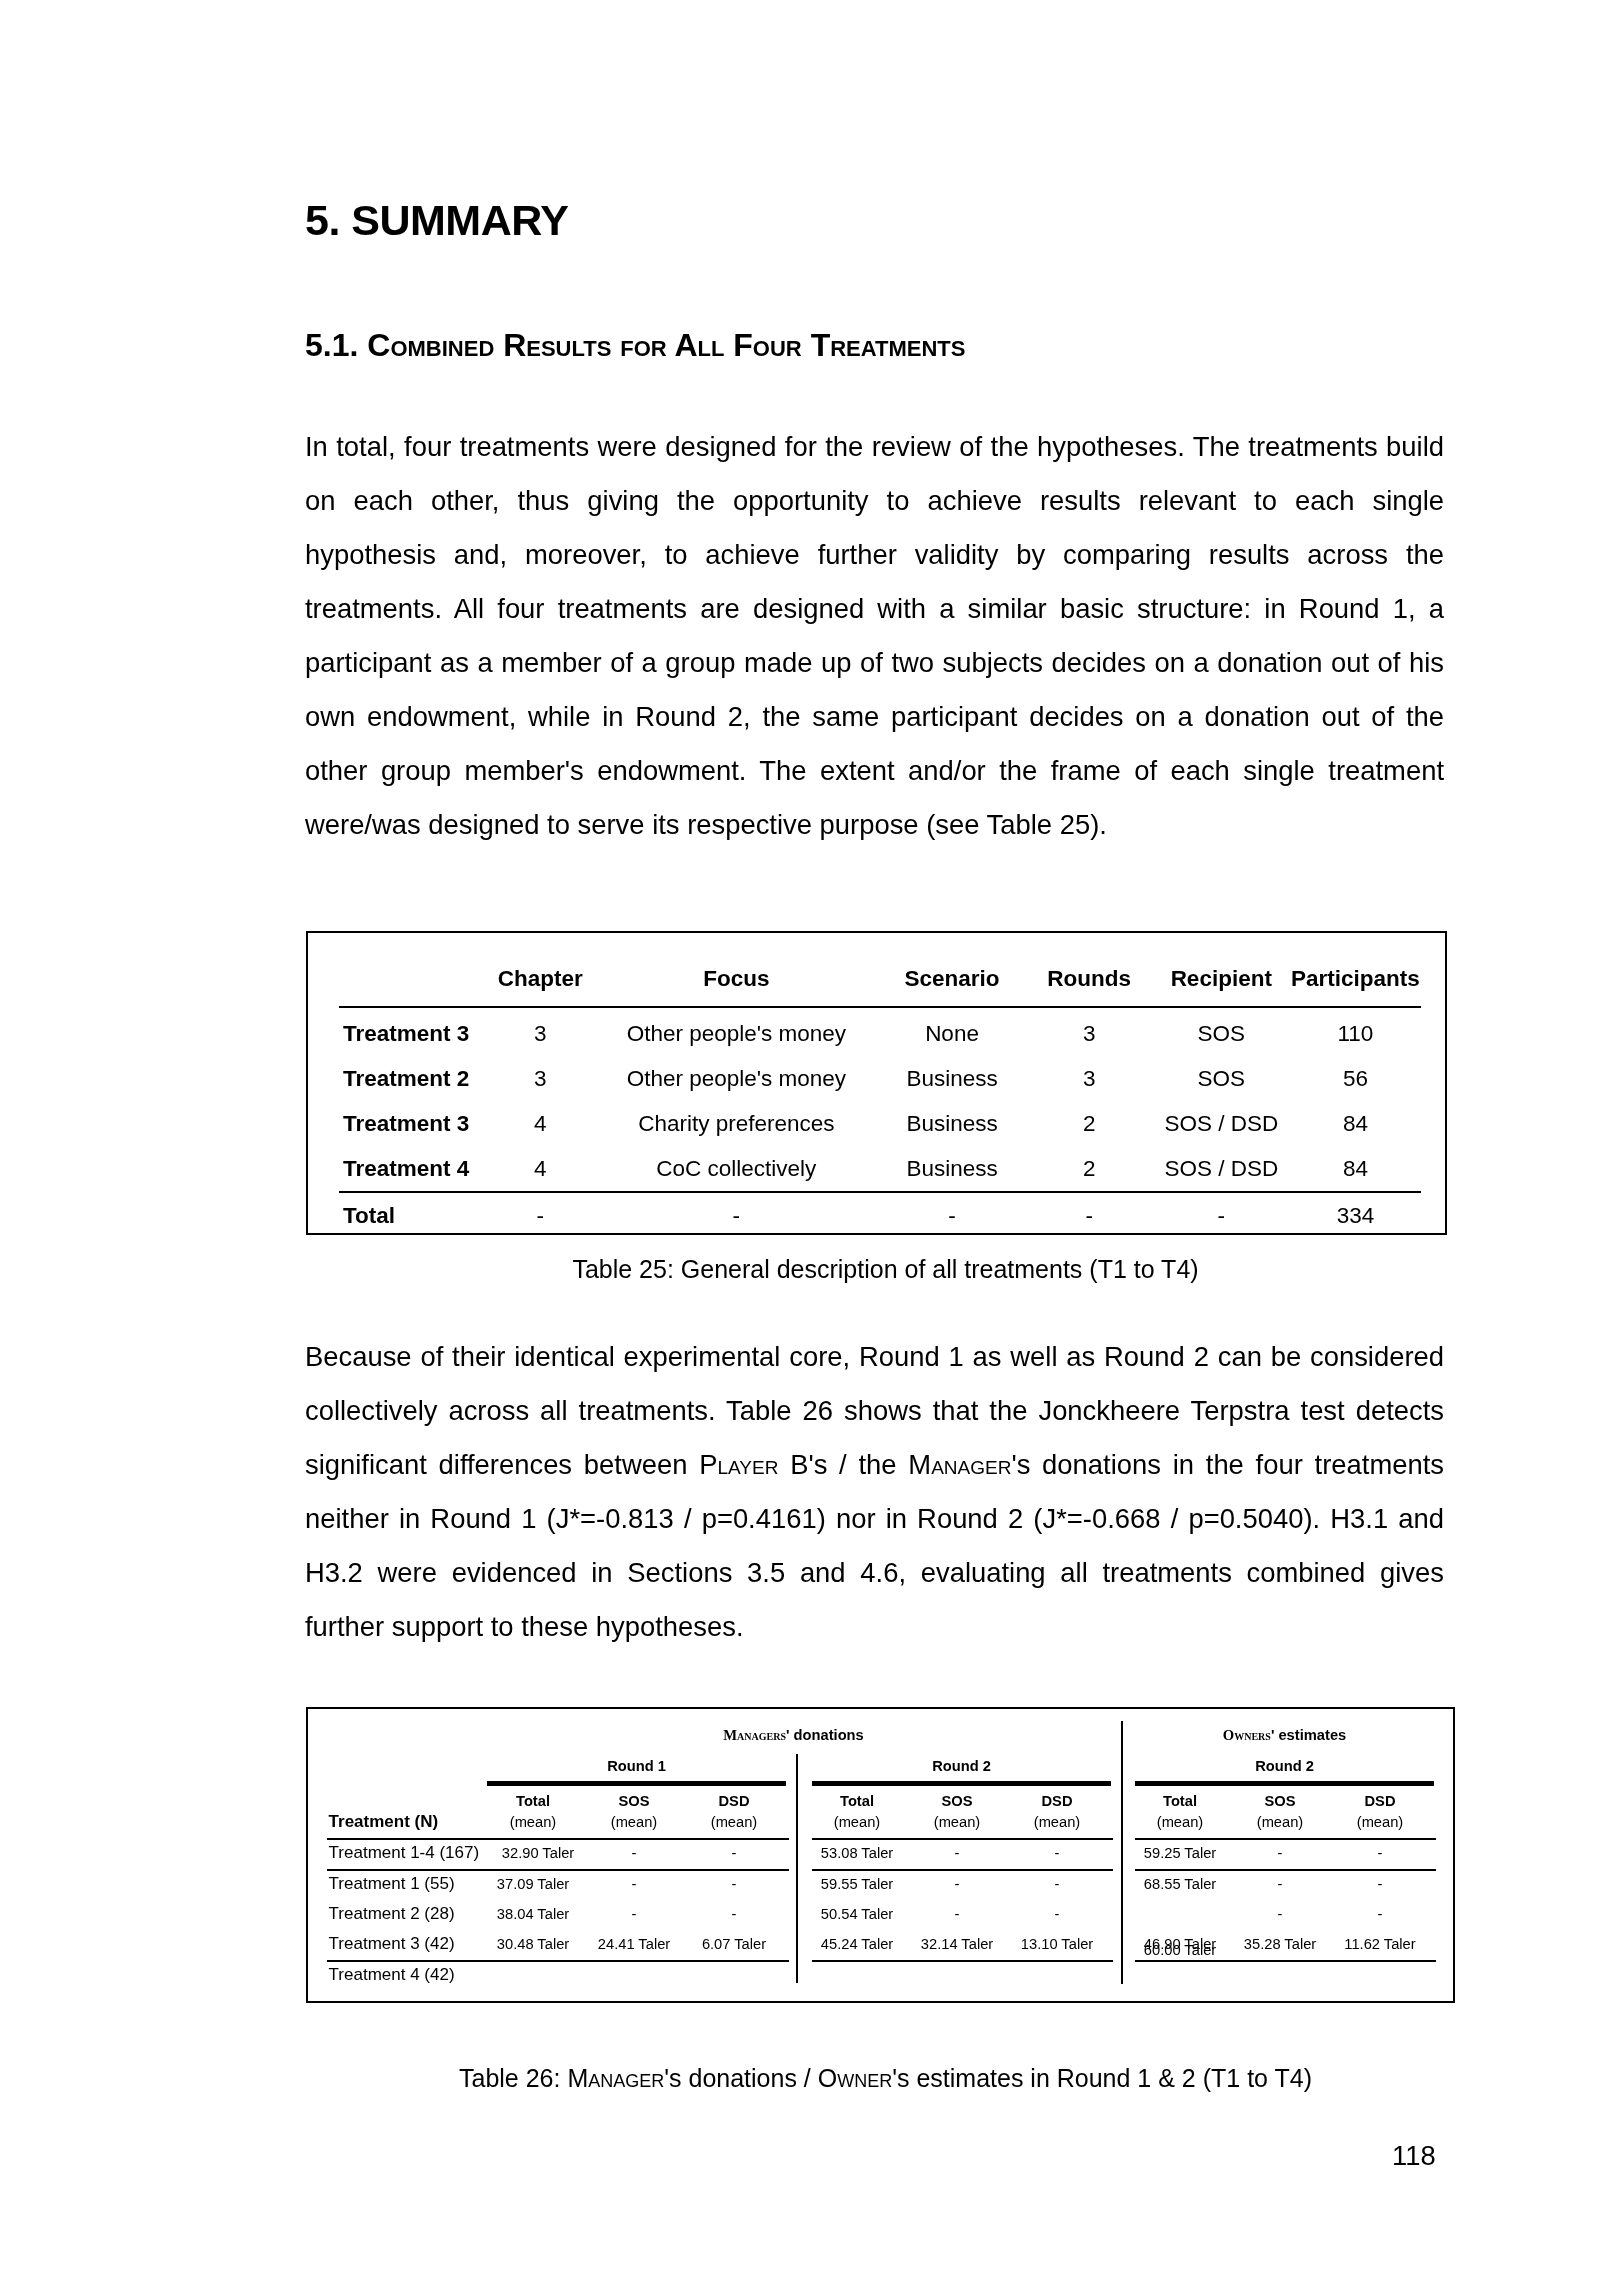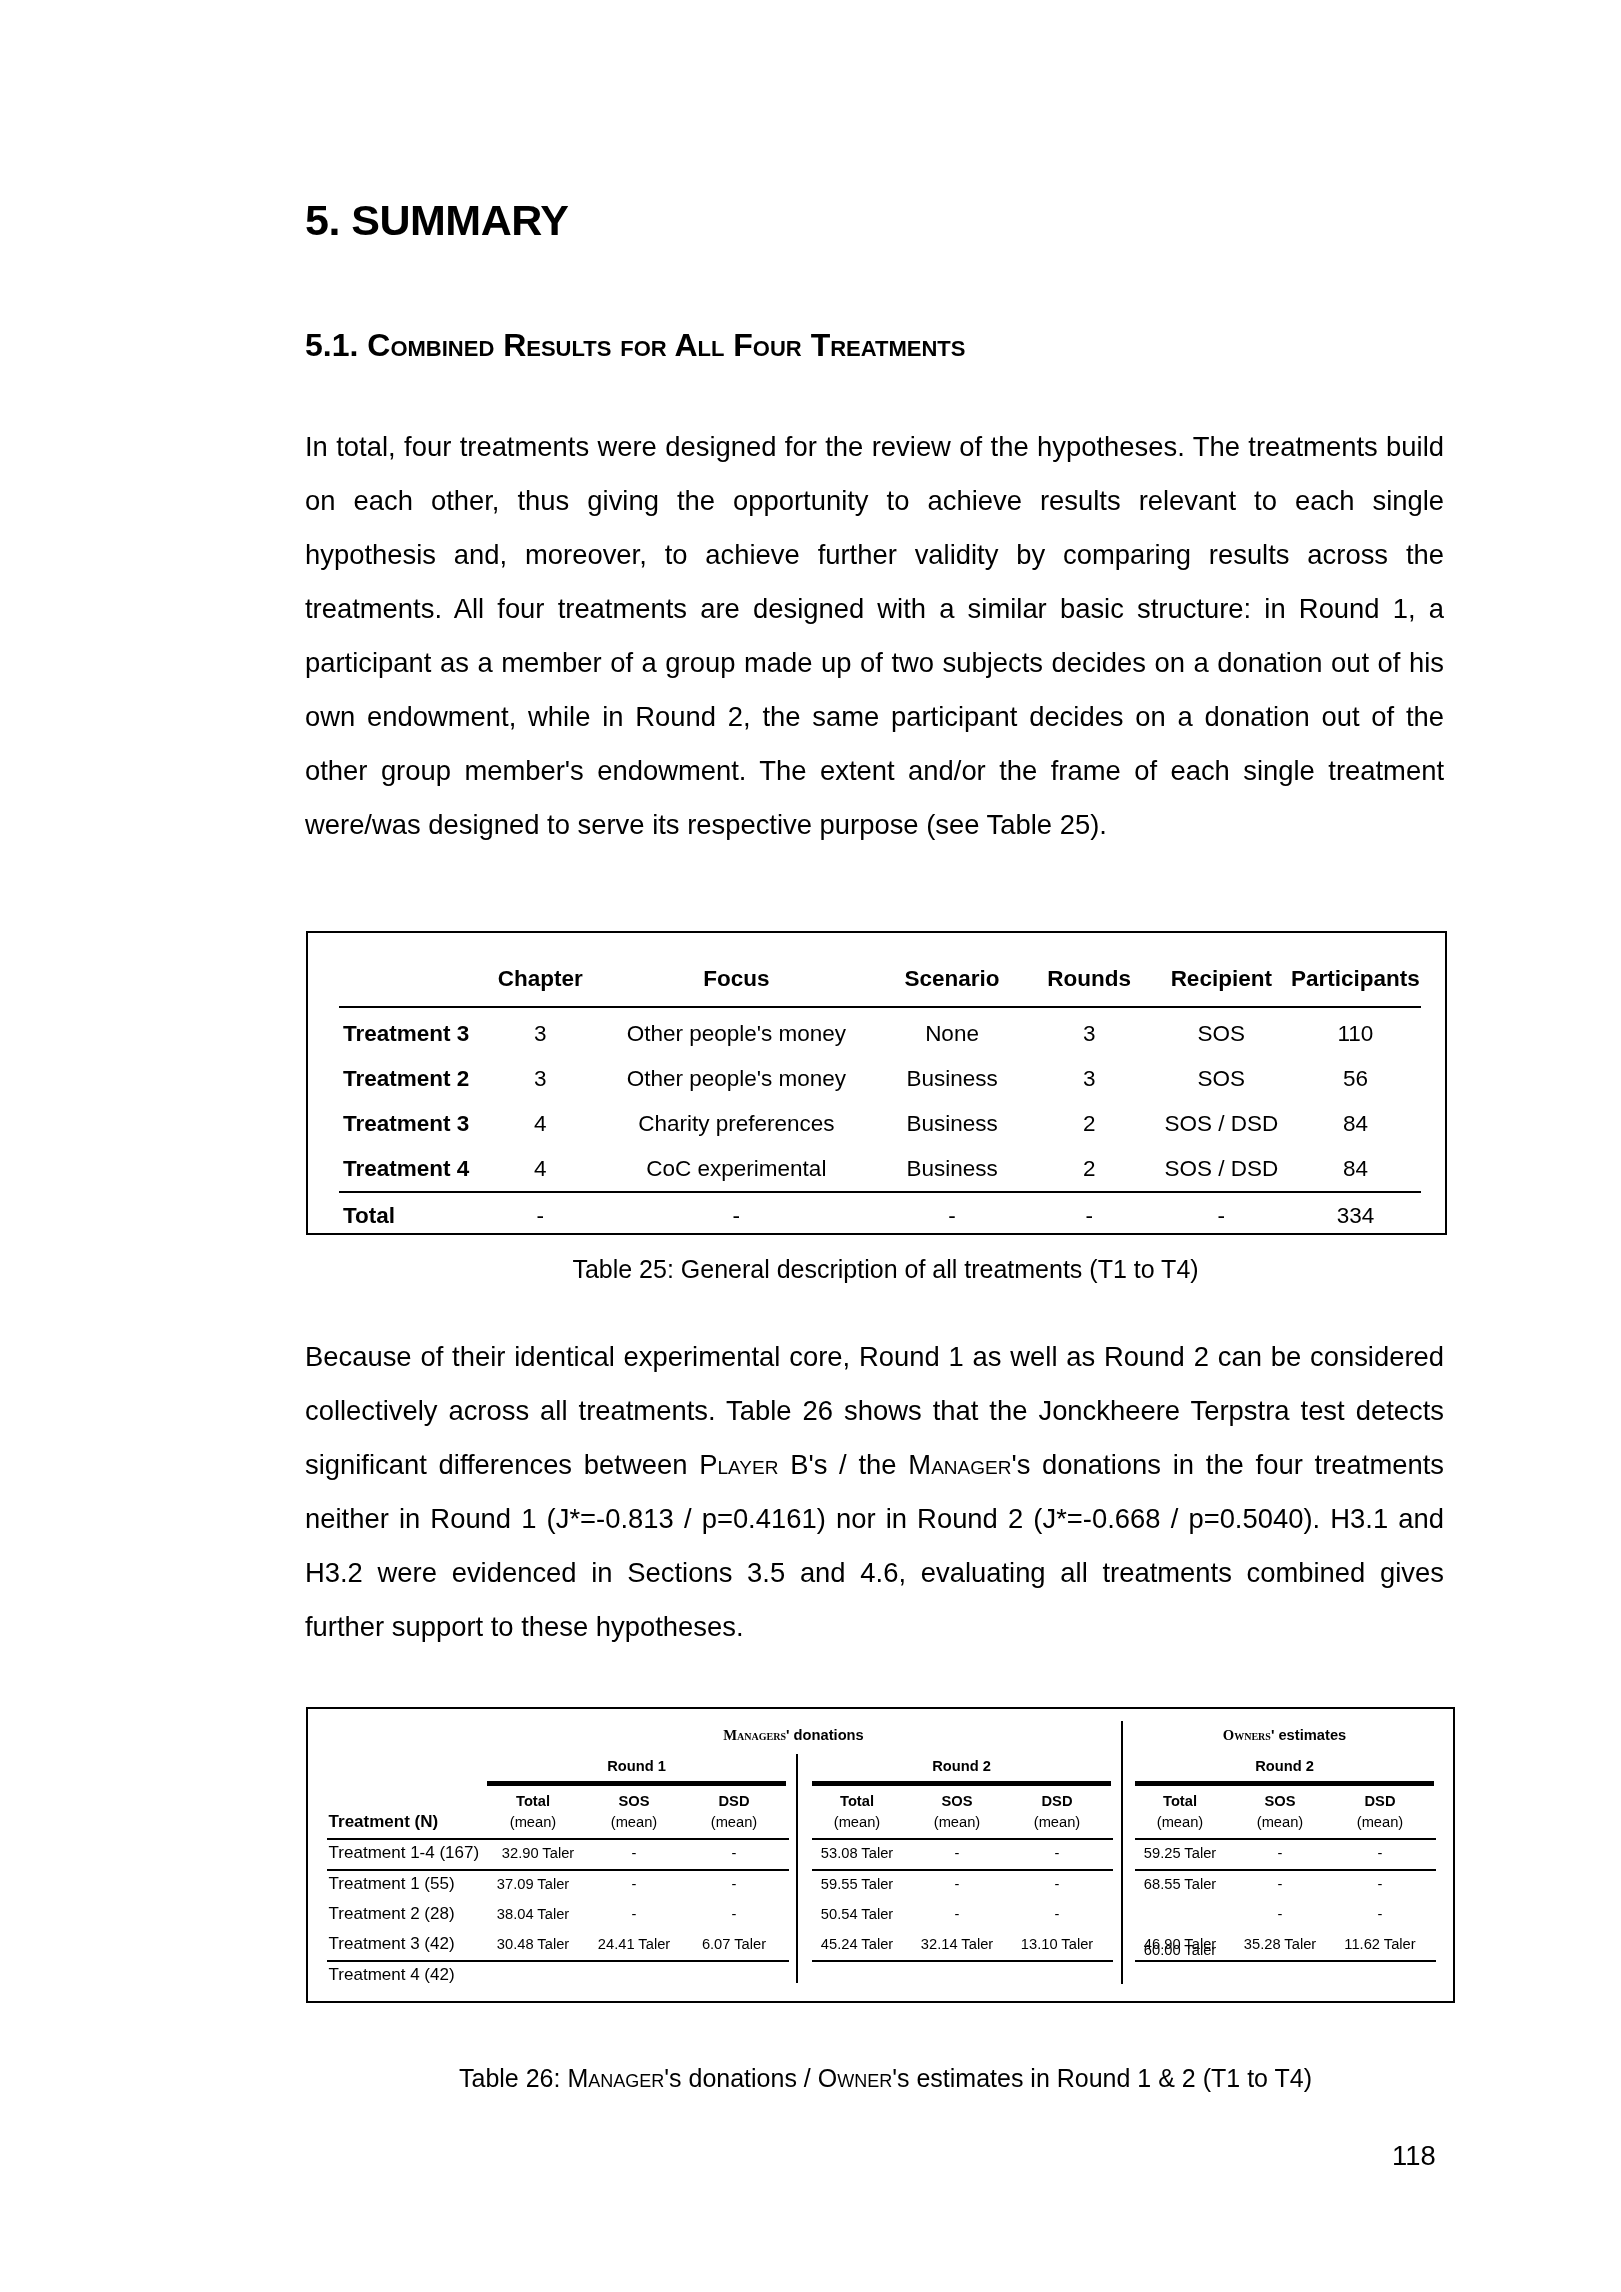--- a/index.html
+++ b/index.html
@@ -90,21 +90,21 @@
           <td>4</td>
           <td>Charity preferences</td>
           <td>Business</td>
           <td>2</td>
           <td>SOS / DSD</td>
           <td>84</td>
         </tr>
         <tr>
           <td class="rh">Treatment 4</td>
           <td>4</td>
-          <td>CoC experimental</td>
+          <td>CoC collectively</td>
           <td>Business</td>
           <td>2</td>
           <td>SOS / DSD</td>
           <td>84</td>
         </tr>
         <tr class="total">
           <td class="rh">Total</td>
           <td>-</td>
           <td>-</td>
           <td>-</td>

